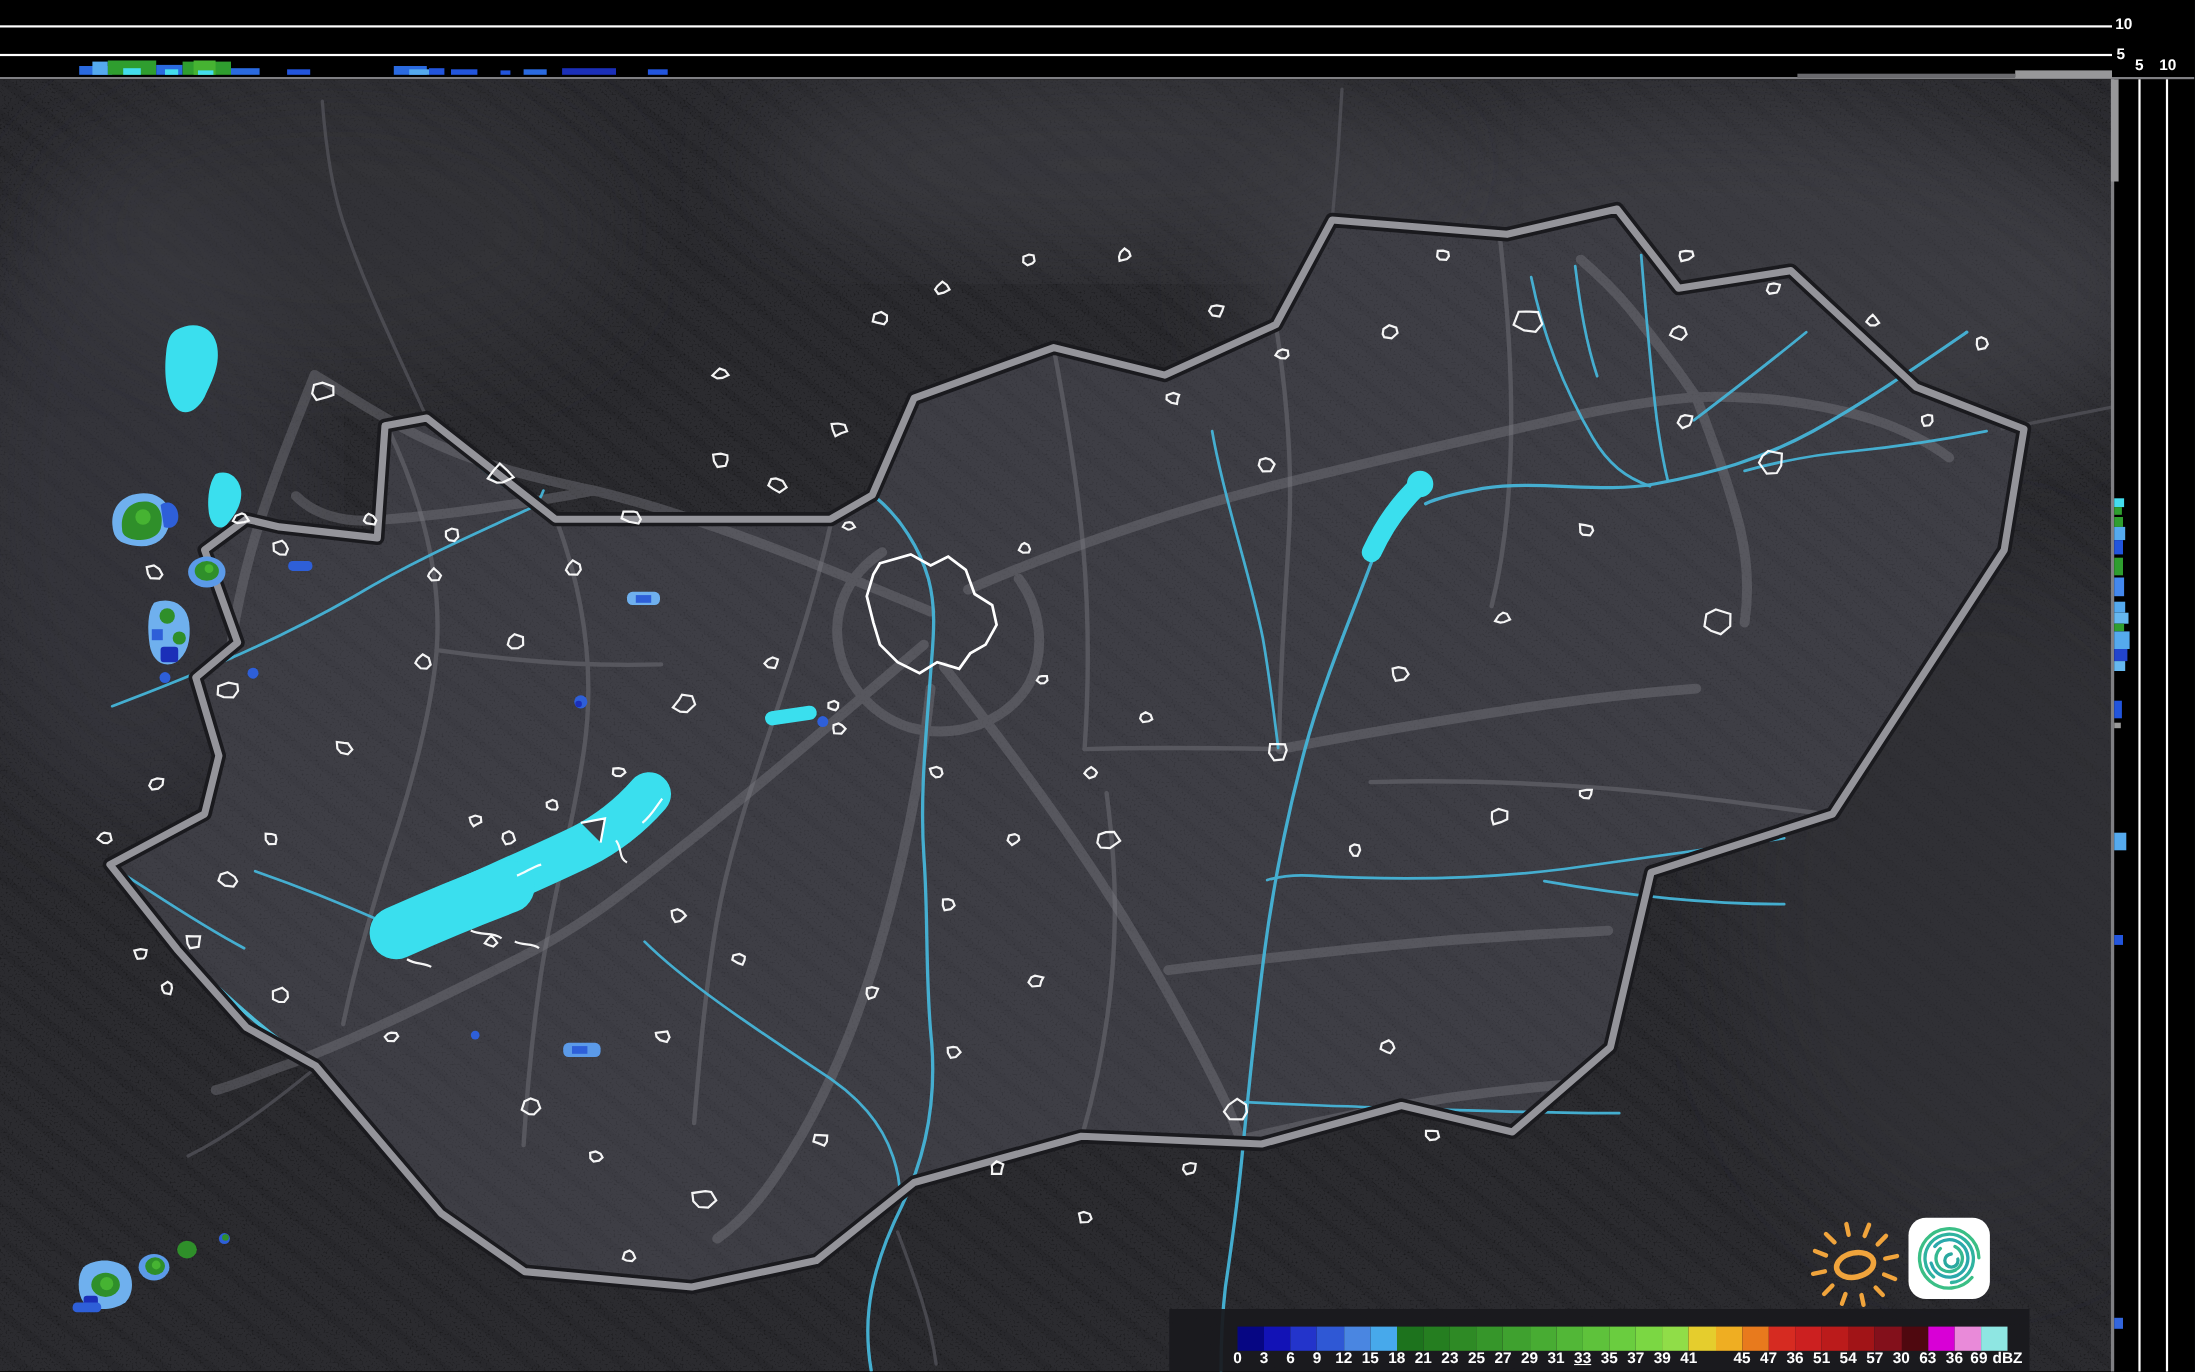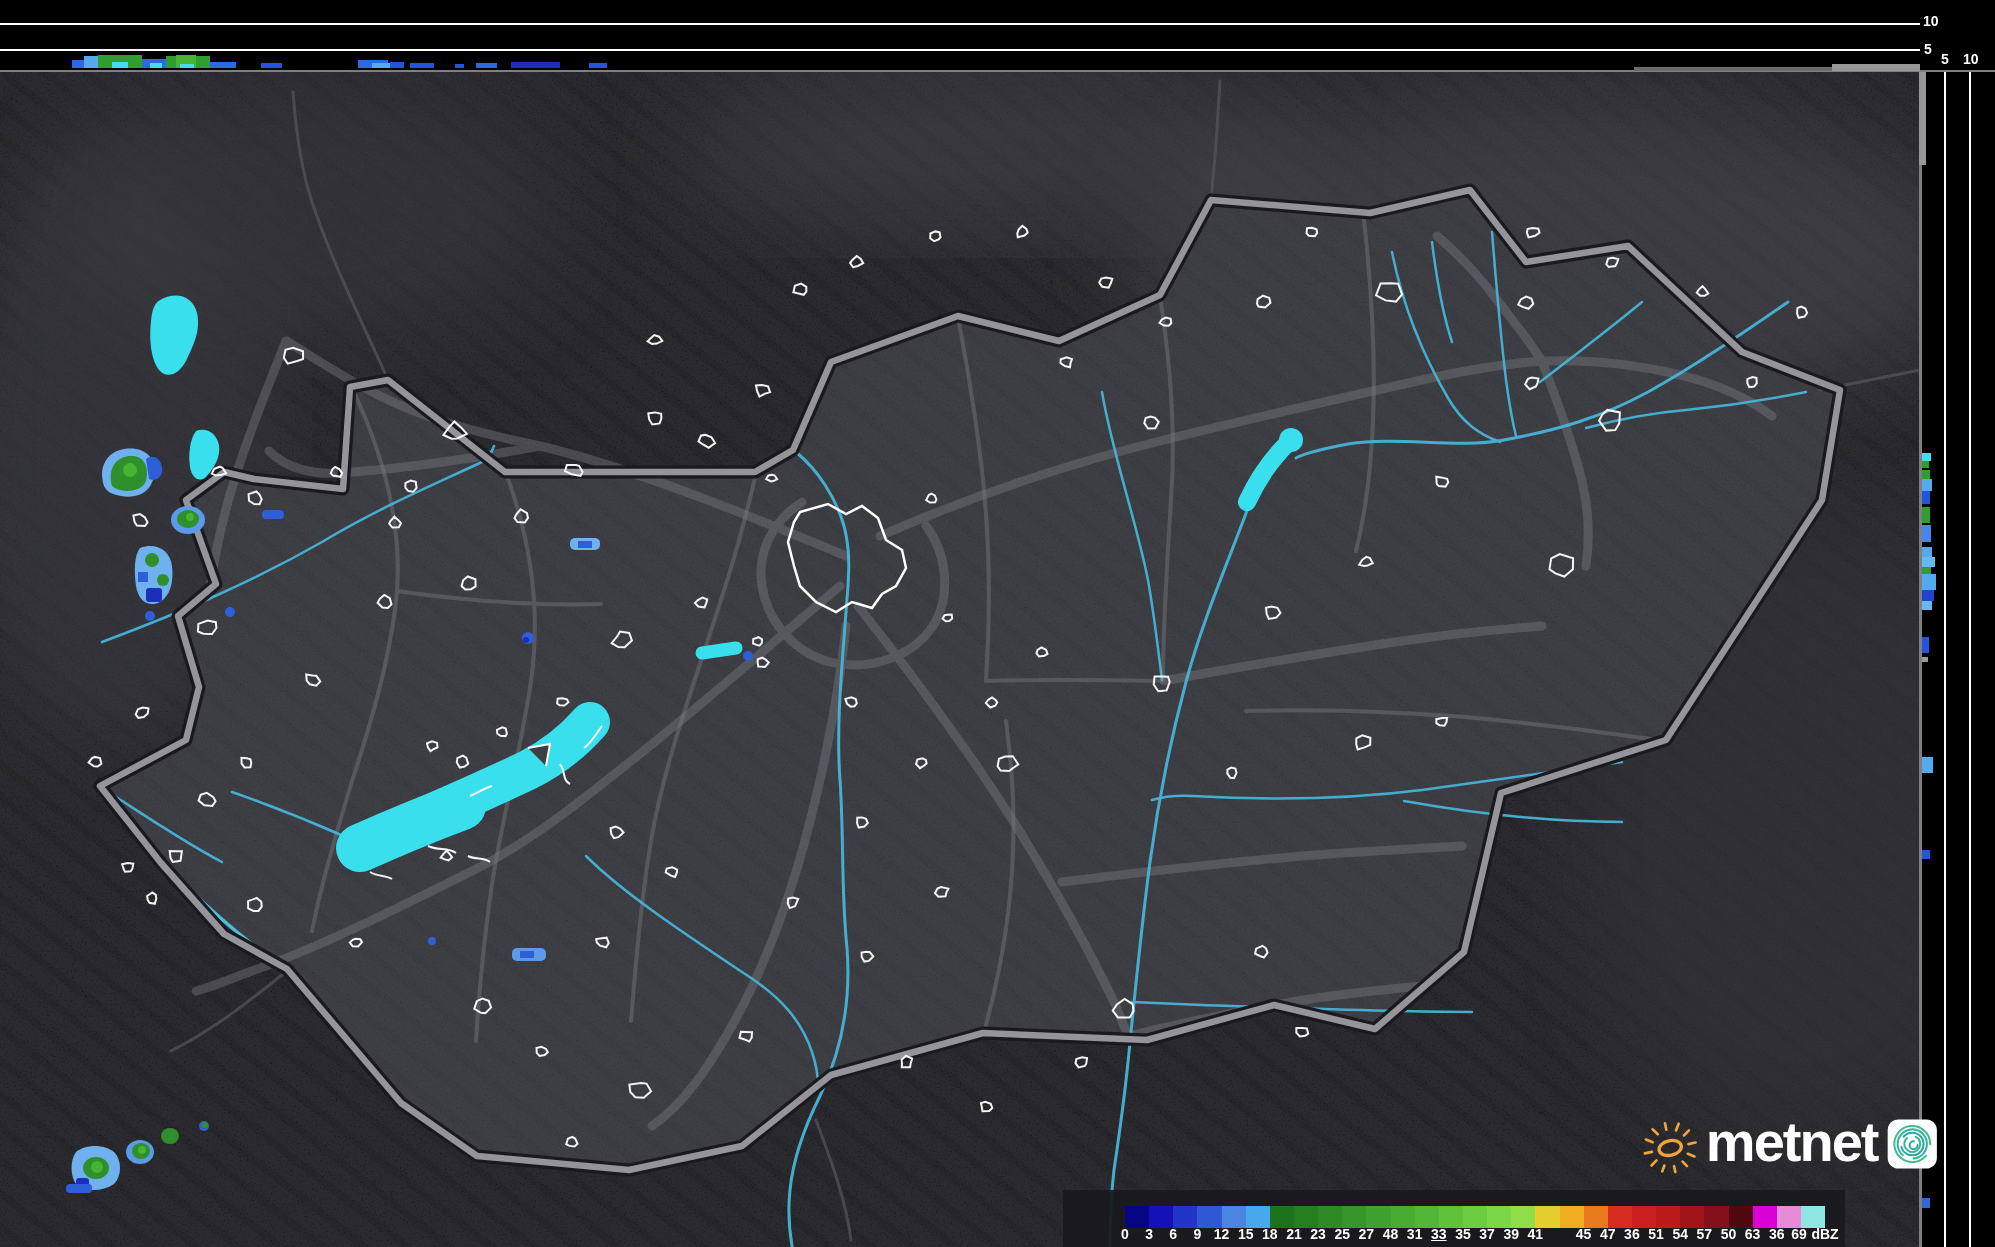--- a/index.html
+++ b/index.html
@@ -418,35 +418,35 @@
         <span class="cb-tick" style="left: 86.1379px;">3</span>
         <span class="cb-tick" style="left: 110.276px;">6</span>
         <span class="cb-tick" style="left: 134.414px;">9</span>
         <span class="cb-tick" style="left: 158.552px;">12</span>
         <span class="cb-tick" style="left: 182.69px;">15</span>
         <span class="cb-tick" style="left: 206.828px;">18</span>
         <span class="cb-tick" style="left: 230.966px;">21</span>
         <span class="cb-tick" style="left: 255.103px;">23</span>
         <span class="cb-tick" style="left: 279.241px;">25</span>
         <span class="cb-tick" style="left: 303.379px;">27</span>
-        <span class="cb-tick" style="left: 327.517px;">48</span>
+        <span class="cb-tick" style="left: 327.517px;">29</span>
         <span class="cb-tick" style="left: 351.655px;">31</span>
         <span class="cb-tick" style="left: 375.793px; text-decoration: underline;">33</span>
         <span class="cb-tick" style="left: 399.931px;">35</span>
         <span class="cb-tick" style="left: 424.069px;">37</span>
         <span class="cb-tick" style="left: 448.207px;">39</span>
         <span class="cb-tick" style="left: 472.345px;">41</span>
         <span class="cb-tick" style="left: 496.483px; margin-top: 43px;">43</span>
         <span class="cb-tick" style="left: 520.621px;">45</span>
         <span class="cb-tick" style="left: 544.759px;">47</span>
         <span class="cb-tick" style="left: 568.897px;">36</span>
         <span class="cb-tick" style="left: 593.034px;">51</span>
         <span class="cb-tick" style="left: 617.172px;">54</span>
         <span class="cb-tick" style="left: 641.31px;">57</span>
-        <span class="cb-tick" style="left: 665.448px;">50</span>
+        <span class="cb-tick" style="left: 665.448px;">30</span>
         <span class="cb-tick" style="left: 689.586px;">63</span>
         <span class="cb-tick" style="left: 713.724px;">36</span>
         <span class="cb-tick" style="left: 736px;">69</span>
         <span class="cb-tick" style="left: 762px;">dBZ</span>
       </div>
   </div>
 
   <div id="logo">
     <svg width="96" height="92" viewBox="0 0 96 92">
       <g stroke="#f0a43c" stroke-width="5" fill="none" stroke-linecap="round" transform="rotate(-12 48 50)">
@@ -460,21 +460,20 @@
             <line x1="62" y1="76" x2="67" y2="84"></line>
           <line x1="48" y1="80" x2="48" y2="89"></line>
             <line x1="34" y1="76" x2="29" y2="84"></line>
           <line x1="24" y1="66" x2="15" y2="72"></line>
             <line x1="20" y1="52" x2="9" y2="52"></line>
           <line x1="24" y1="38" x2="15" y2="32"></line>
             <line x1="34" y1="28" x2="28" y2="19"></line>
         </g>
       </g>
     </svg>
-    <span id="logo-text">metnet</span>
     <svg width="76" height="76" viewBox="0 0 76 76">
       <rect x="1" y="1" width="74" height="74" rx="16" fill="#fff"></rect>
       <g fill="none" stroke-linecap="round">
         <circle cx="38" cy="38" r="27" stroke="#3bbf86" stroke-width="3" stroke-dasharray="150 20" transform="rotate(40 38 38)"></circle>
         <circle cx="38" cy="38" r="22" stroke="#2fb3a0" stroke-width="3" stroke-dasharray="120 18" transform="rotate(130 38 38)"></circle>
         <circle cx="38" cy="38" r="17" stroke="#2aa8ab" stroke-width="3" stroke-dasharray="90 16" transform="rotate(220 38 38)"></circle>
         <circle cx="38" cy="38" r="12" stroke="#35b890" stroke-width="3" stroke-dasharray="60 14" transform="rotate(300 38 38)"></circle>
         <circle cx="40" cy="40" r="6" stroke="#2aa8a0" stroke-width="3" stroke-dasharray="28 8"></circle>
       </g>
     </svg>

